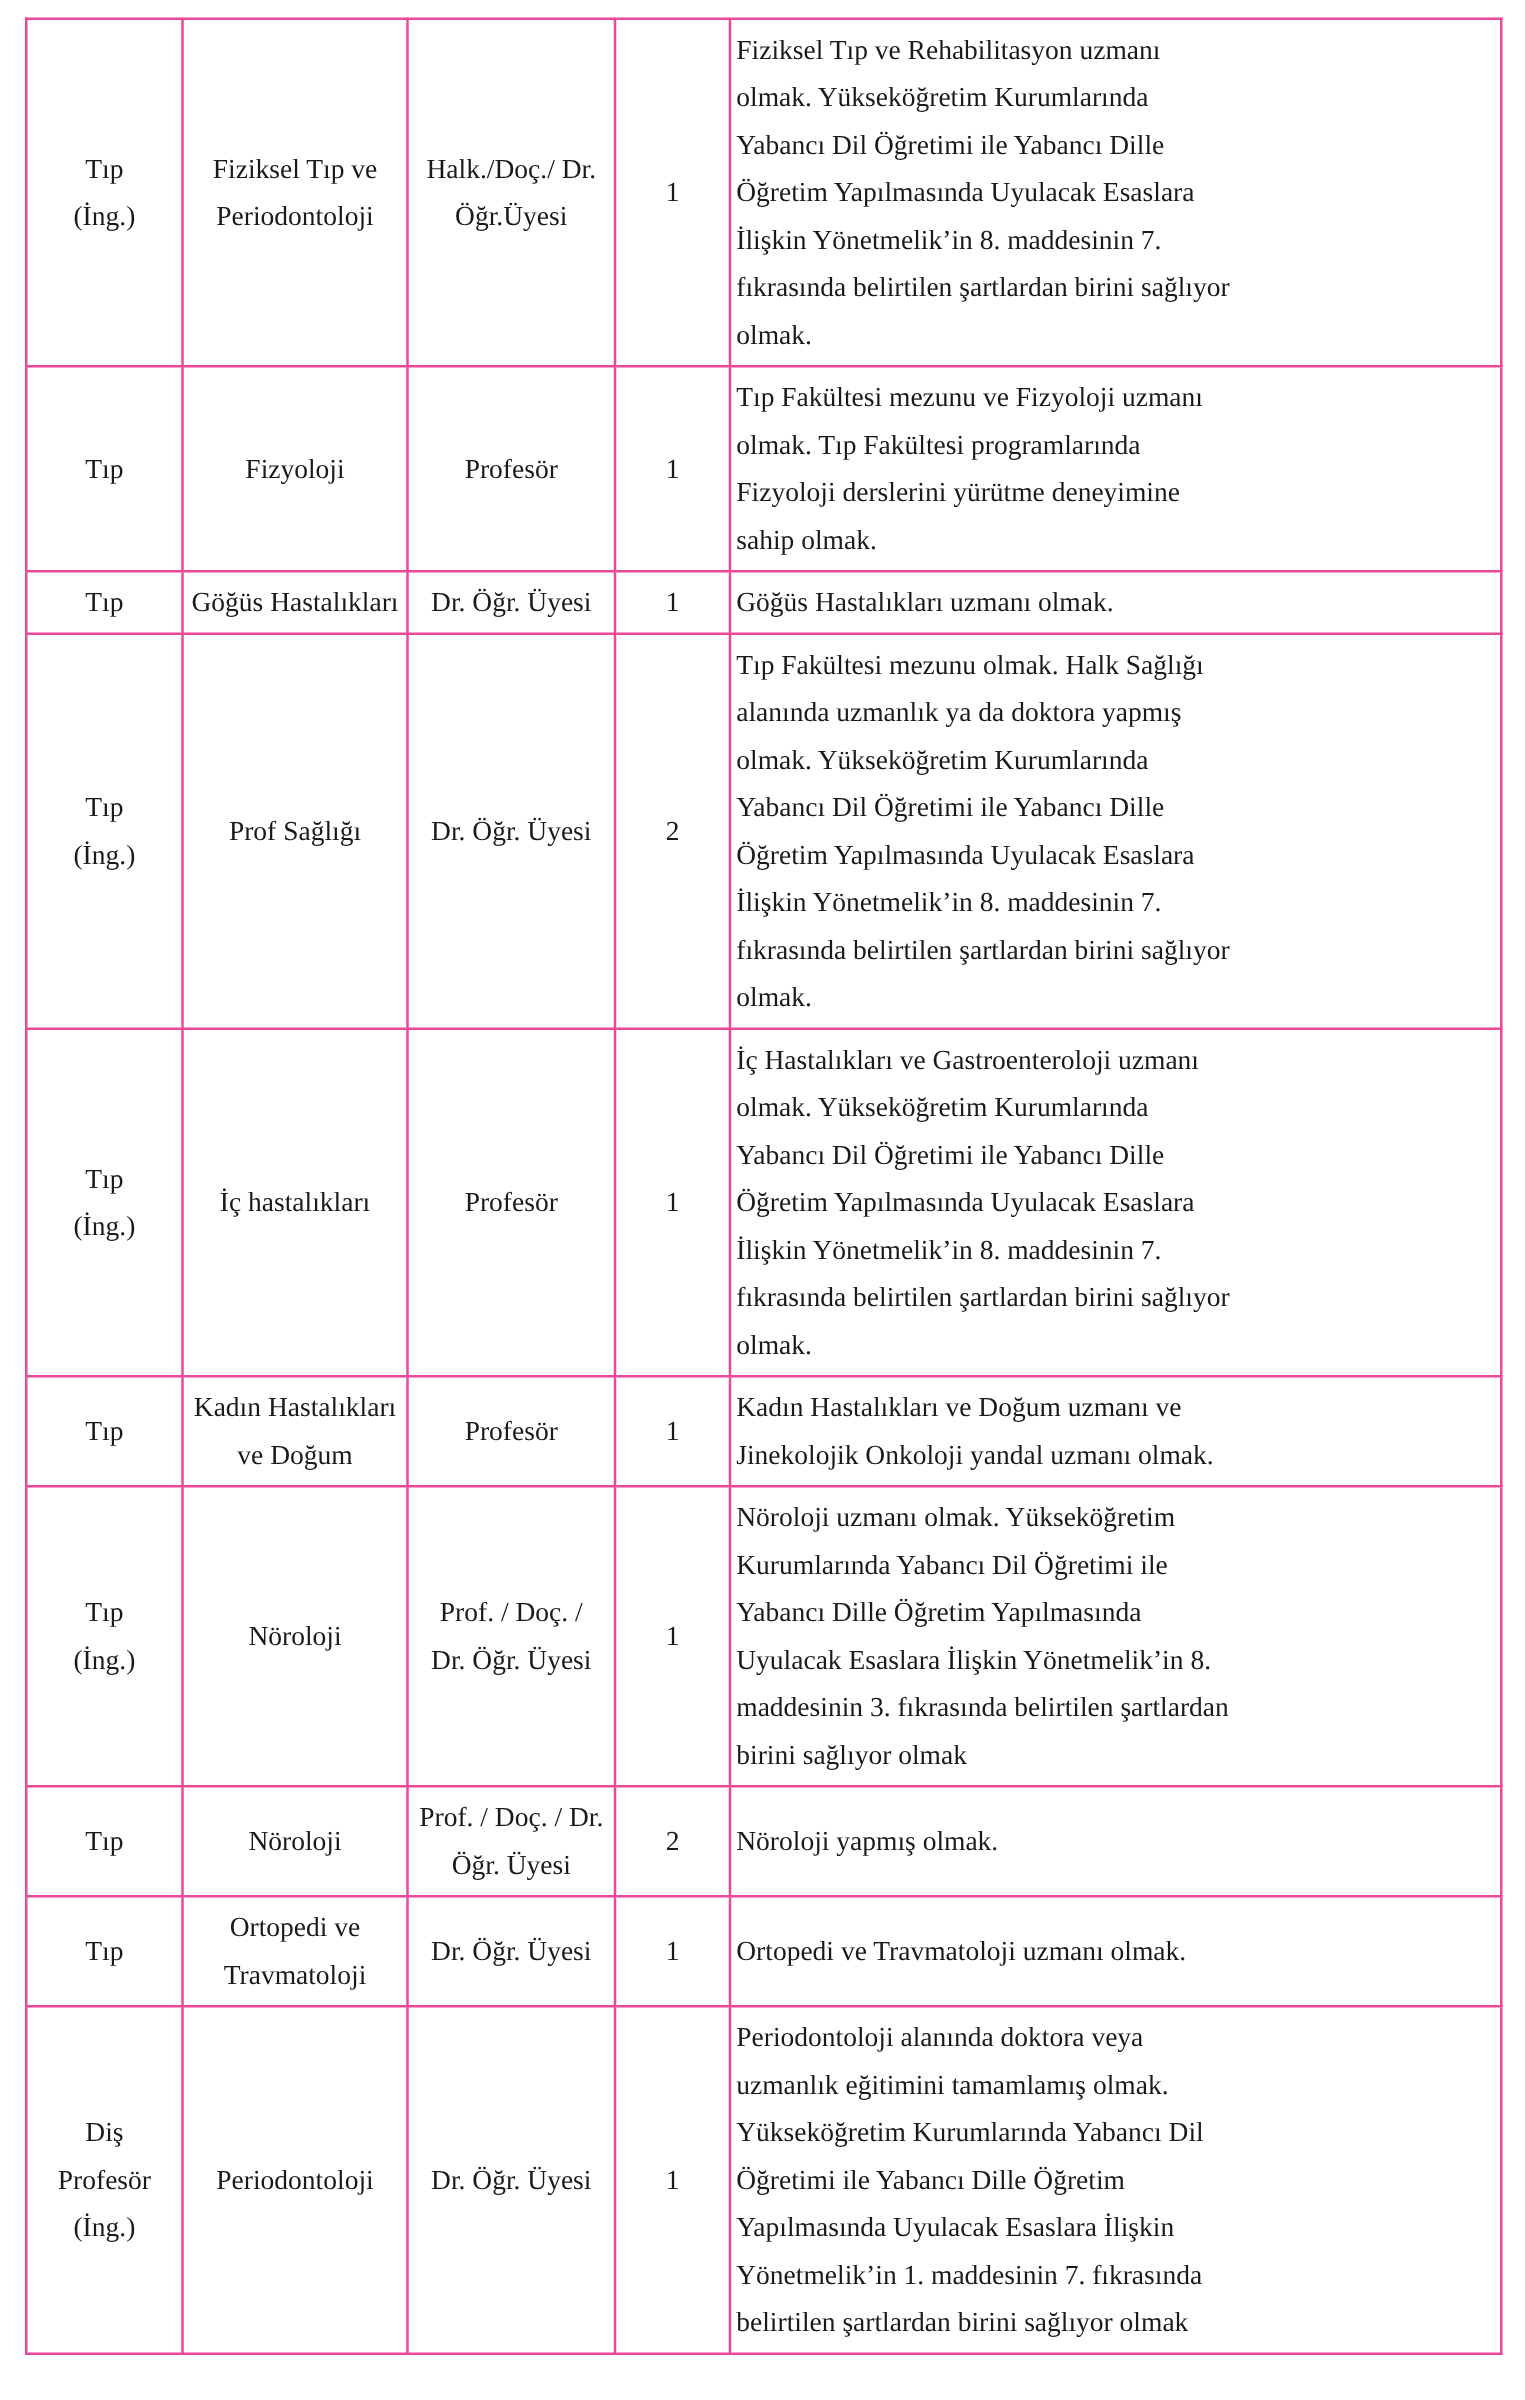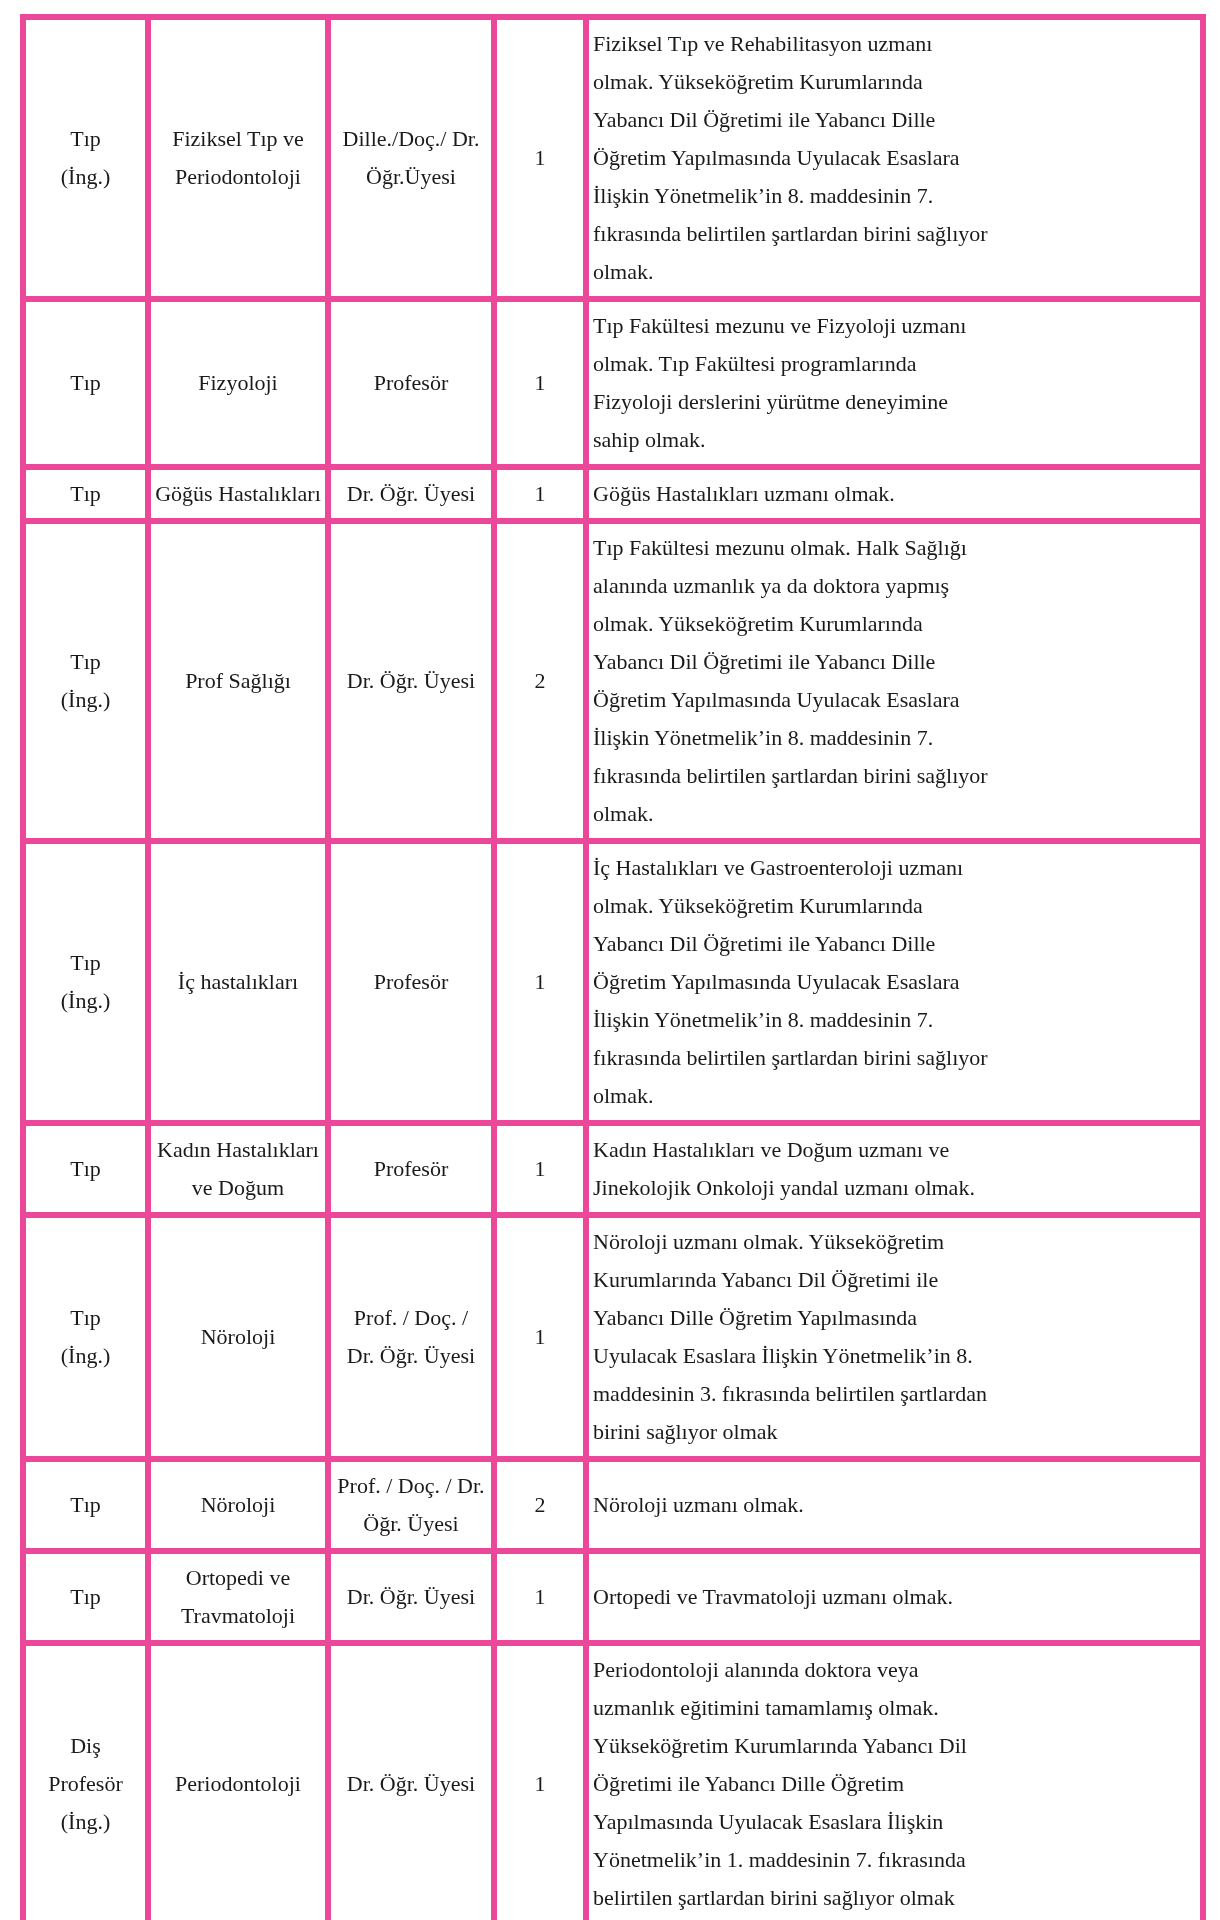--- a/index.html
+++ b/index.html
@@ -15,21 +15,21 @@
     box-sizing: border-box;
     padding: 14px 20px;
     background: #ffffff;
   }
   table.positions {
     border-collapse: collapse;
     table-layout: fixed;
     width: 1180px;
   }
   table.positions td {
-    border: 6px solid #ec4899;
+    border: 2px solid #ec4899;
     font-size: 22px;
     line-height: 38px;
     vertical-align: middle;
     white-space: pre-line;
     padding: 5px 4px;
     overflow: hidden;
   }
   td.col-faculty,
   td.col-department,
   td.col-title,
@@ -52,21 +52,21 @@
       <col style="width:166px">
       <col style="width:92px">
       <col style="width:617px">
     </colgroup>
     <tbody>
         <tr>
           <td class="col-faculty">Tıp
 (İng.)</td>
           <td class="col-department">Fiziksel Tıp ve
 Periodontoloji</td>
-          <td class="col-title">Dille./Doç./ Dr.
+          <td class="col-title">Halk./Doç./ Dr.
 Öğr.Üyesi</td>
           <td class="col-quota">1</td>
           <td class="col-requirements">Fiziksel Tıp ve Rehabilitasyon uzmanı
 olmak. Yükseköğretim Kurumlarında
 Yabancı Dil Öğretimi ile Yabancı Dille
 Öğretim Yapılmasında Uyulacak Esaslara
 İlişkin Yönetmelik’in 8. maddesinin 7.
 fıkrasında belirtilen şartlardan birini sağlıyor
 olmak.</td>
         </tr>
@@ -138,21 +138,21 @@
 Uyulacak Esaslara İlişkin Yönetmelik’in 8.
 maddesinin 3. fıkrasında belirtilen şartlardan
 birini sağlıyor olmak</td>
         </tr>
         <tr>
           <td class="col-faculty">Tıp</td>
           <td class="col-department">Nöroloji</td>
           <td class="col-title">Prof. / Doç. / Dr.
 Öğr. Üyesi</td>
           <td class="col-quota">2</td>
-          <td class="col-requirements">Nöroloji uzmanı olmak.</td>
+          <td class="col-requirements">Nöroloji yapmış olmak.</td>
         </tr>
         <tr>
           <td class="col-faculty">Tıp</td>
           <td class="col-department">Ortopedi ve
 Travmatoloji</td>
           <td class="col-title">Dr. Öğr. Üyesi</td>
           <td class="col-quota">1</td>
           <td class="col-requirements">Ortopedi ve Travmatoloji uzmanı olmak.</td>
         </tr>
         <tr>

